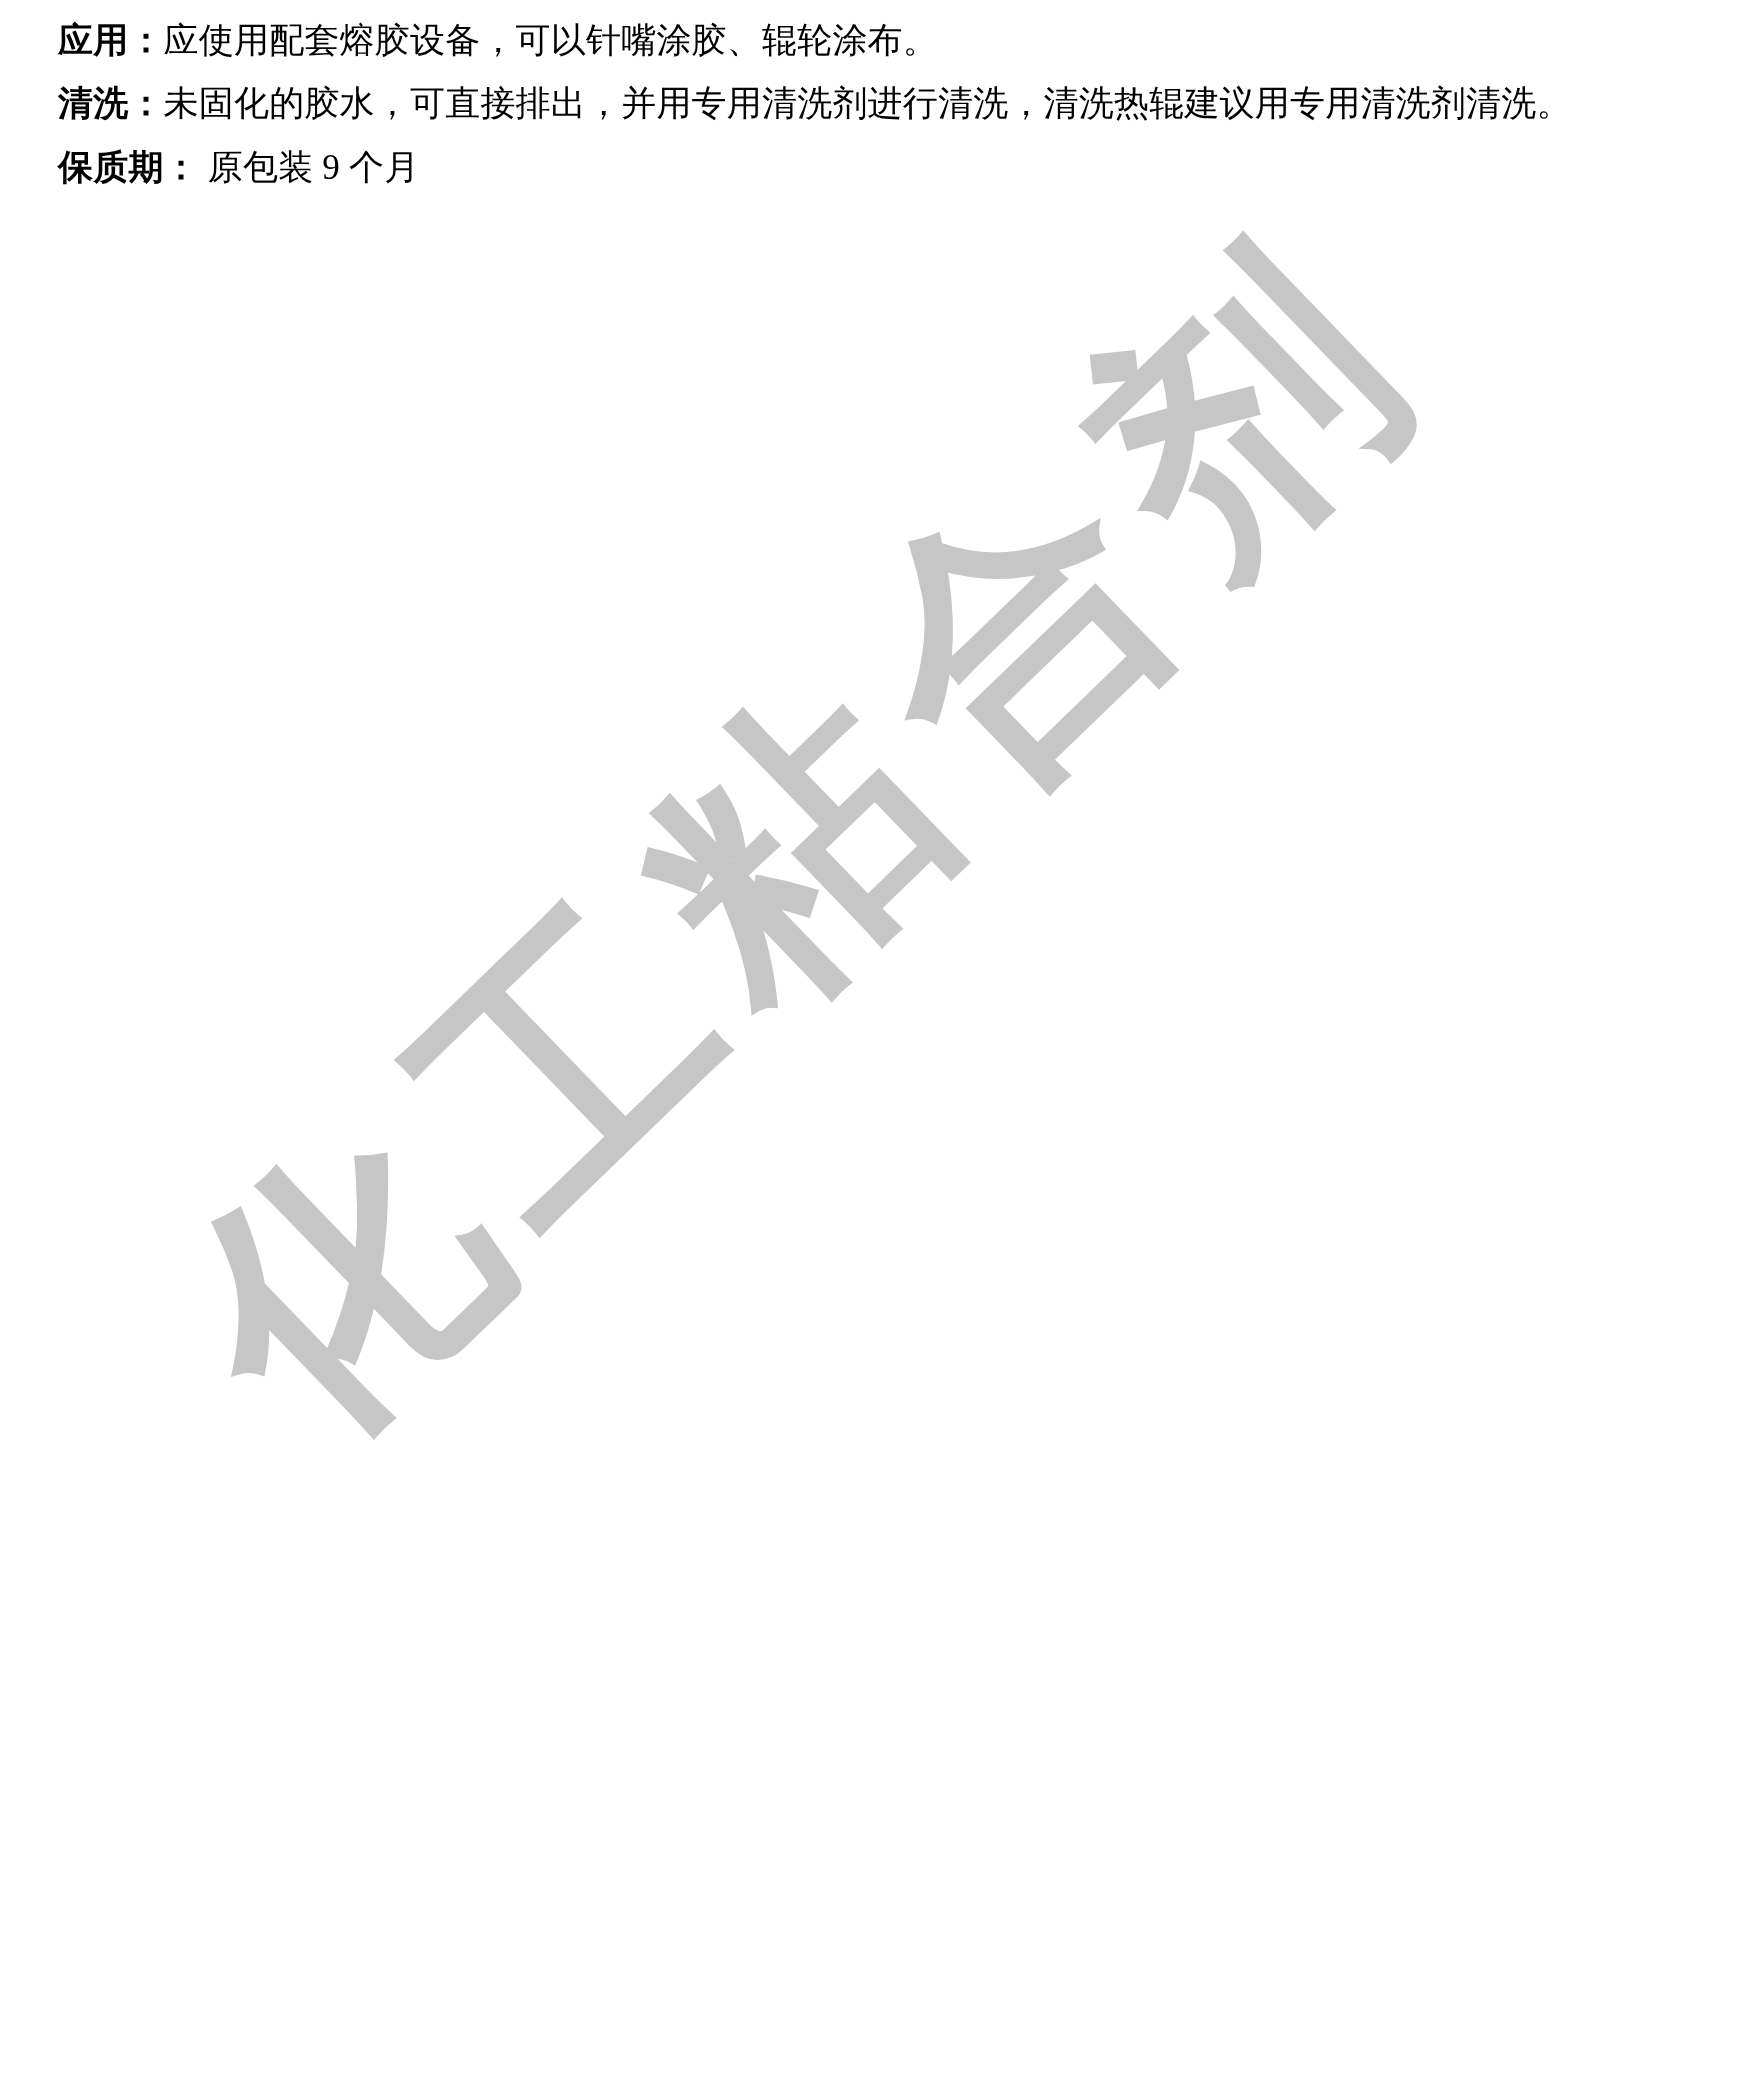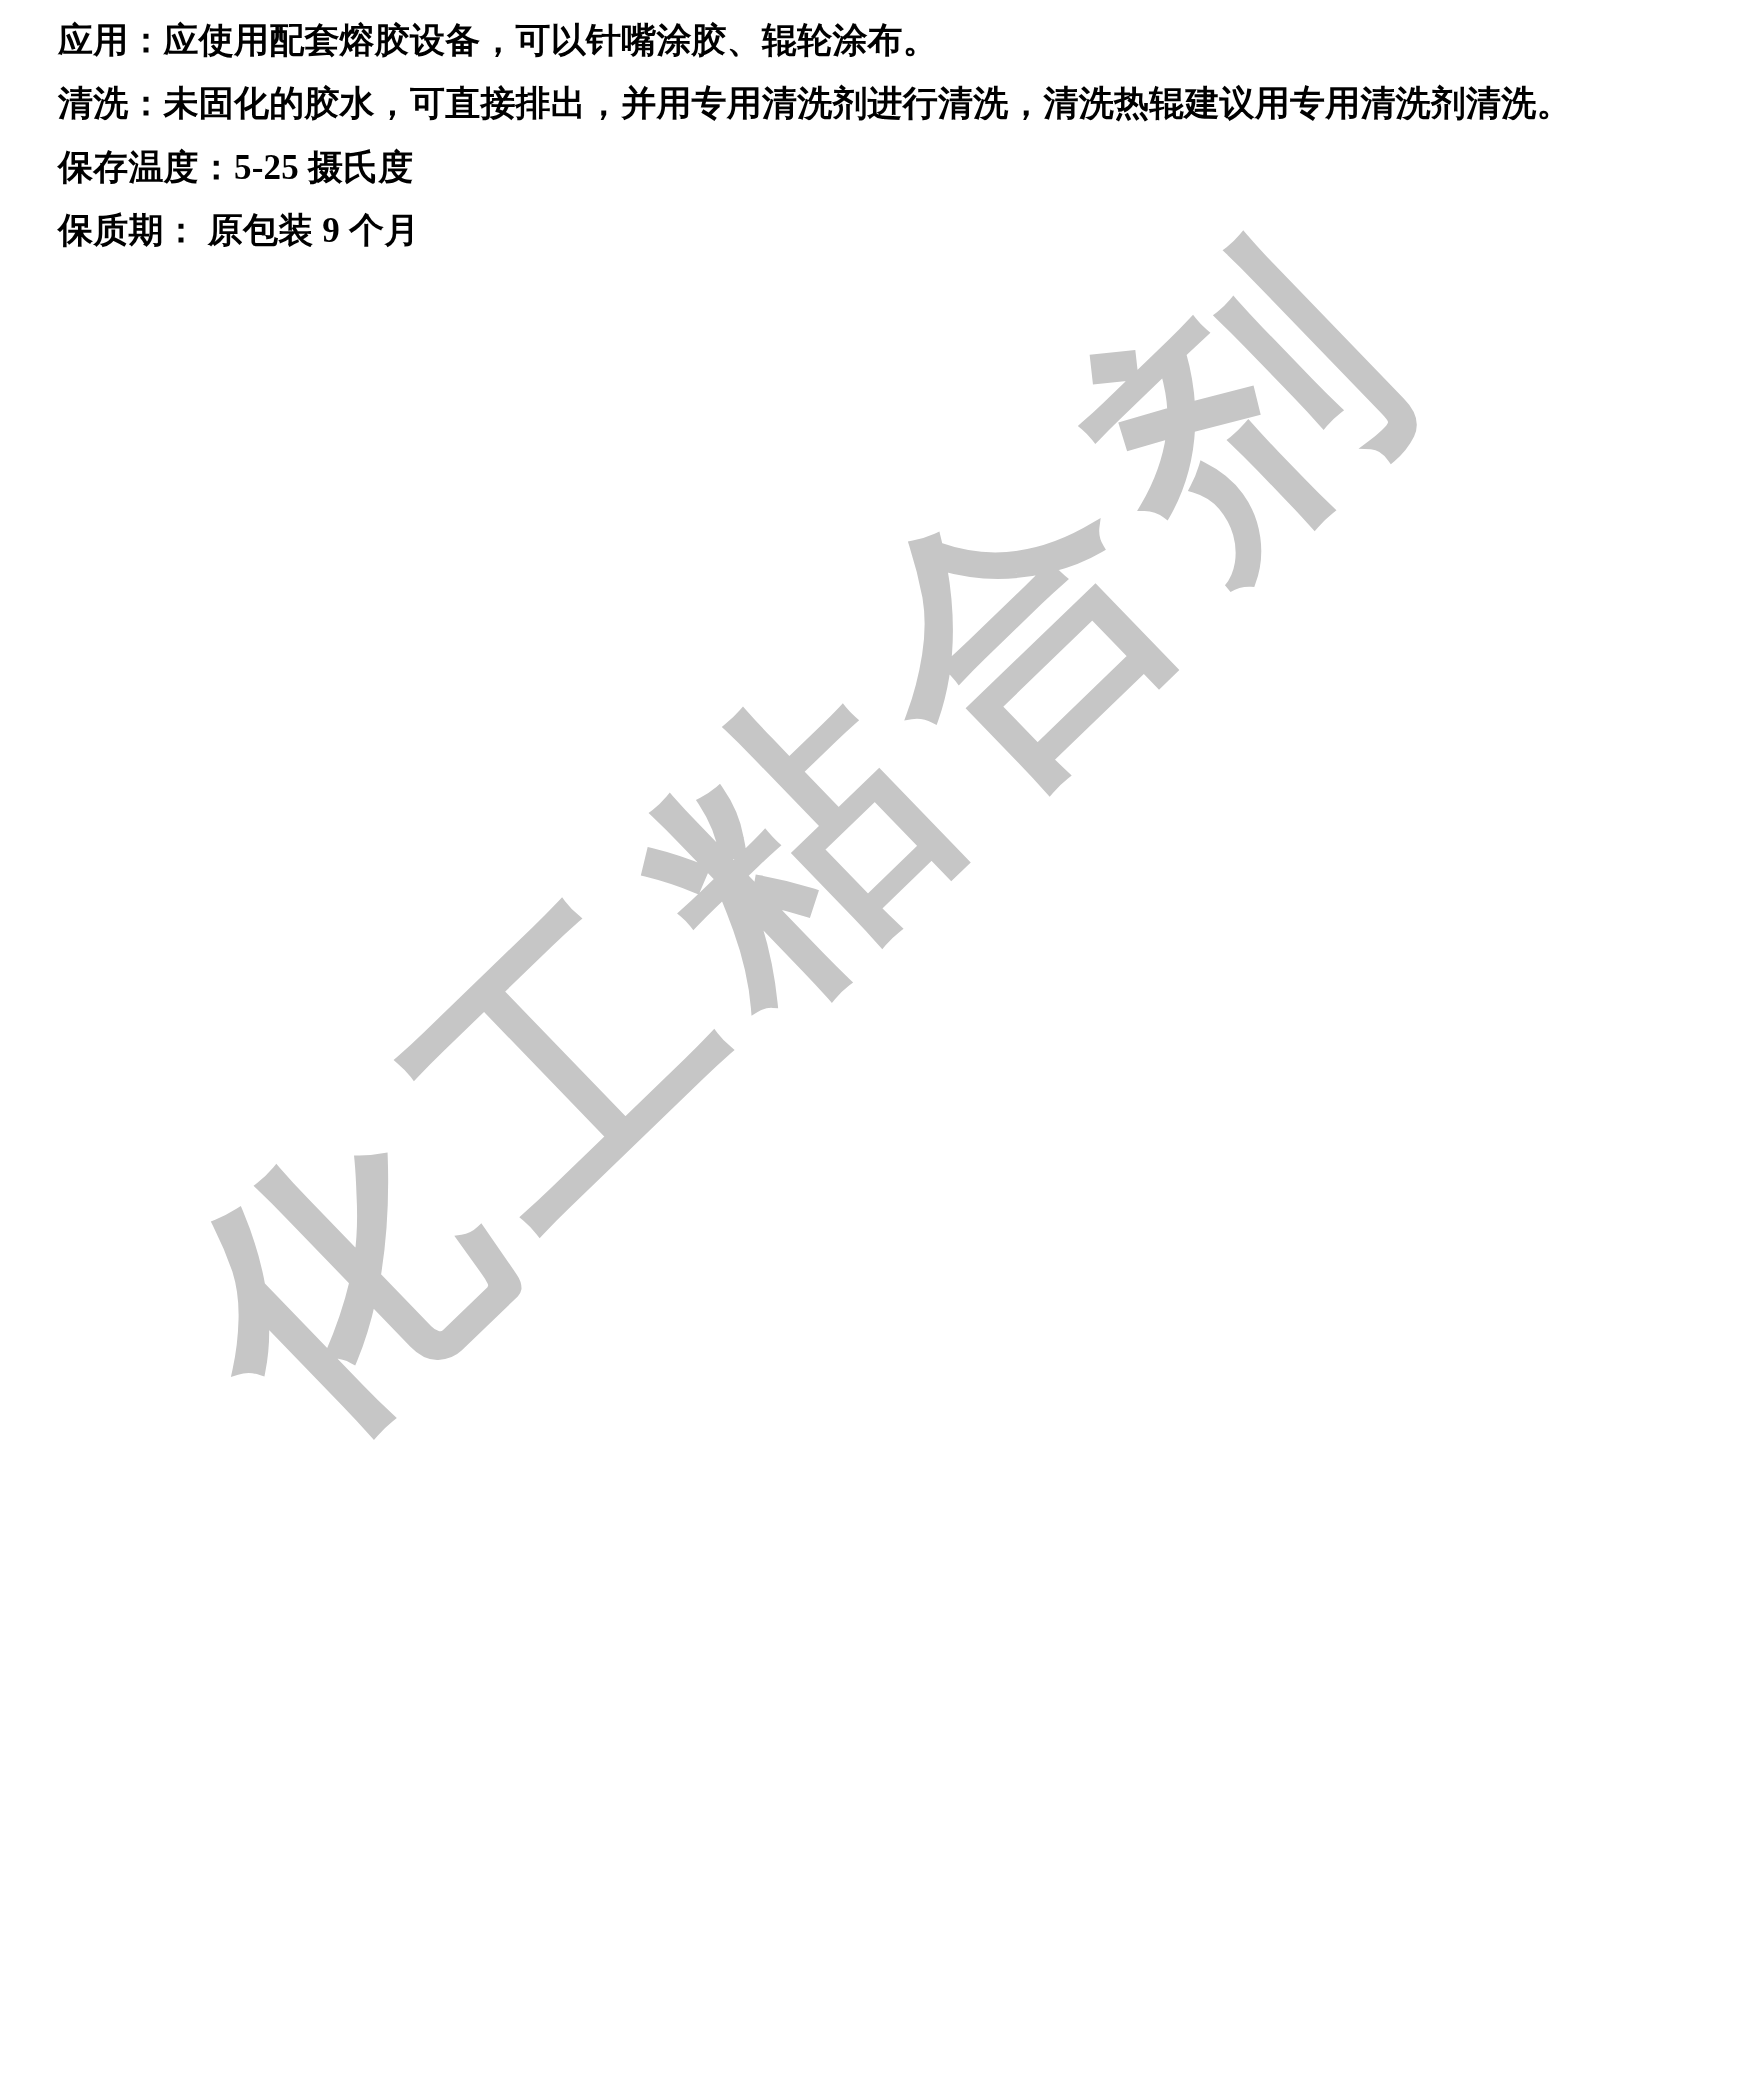--- a/index.html
+++ b/index.html
@@ -30,21 +30,21 @@
     letter-spacing: 0.2px;
     margin: 0 0 6.6px 0;
   }
 
   .lbl {
     font-weight: bold;
     margin-top: 20px;
   }
 
   .txt {
-    font-weight: bold;
+    font-weight: normal;
     text-align: right;
   }
 
   .watermark {
     position: absolute;
     left: 0;
     top: 0;
     width: 1747px;
     height: 2095px;
     z-index: 1;
@@ -78,22 +78,19 @@
   <p class="doc-para">
     <span class="lbl">应用：</span><span class="txt">应使用配套熔胶设备，可以针嘴涂胶、辊轮涂布。</span>
   </p>
 
 
   <p class="doc-para">
     <span class="lbl">清洗：</span><span class="txt">未固化的胶水，可直接排出，并用专用清洗剂进行清洗，清洗热辊建议用专用清洗剂清洗。</span>
   </p>
 
 
-  <p class="doc-para">
-    <span class="lbl">保存温度：</span><span class="txt">5-25 摄氏度</span>
-  </p>
 
   <p class="doc-para">
     <span class="lbl">保质期：</span><span class="txt"> 原包装 9 个月</span>
   </p>
 
 </div>
 
 
 </body></html>

